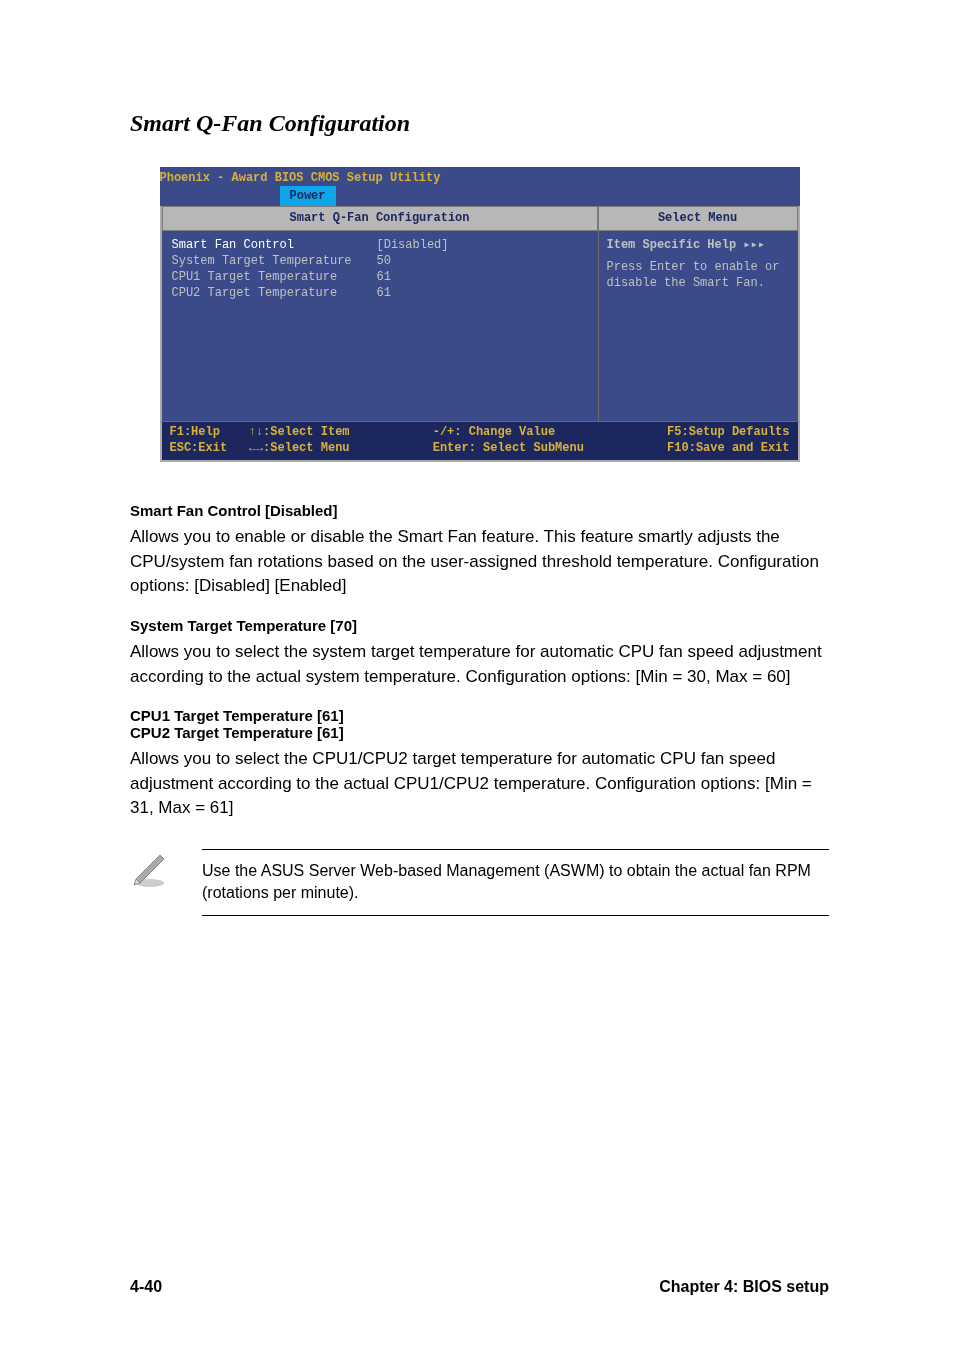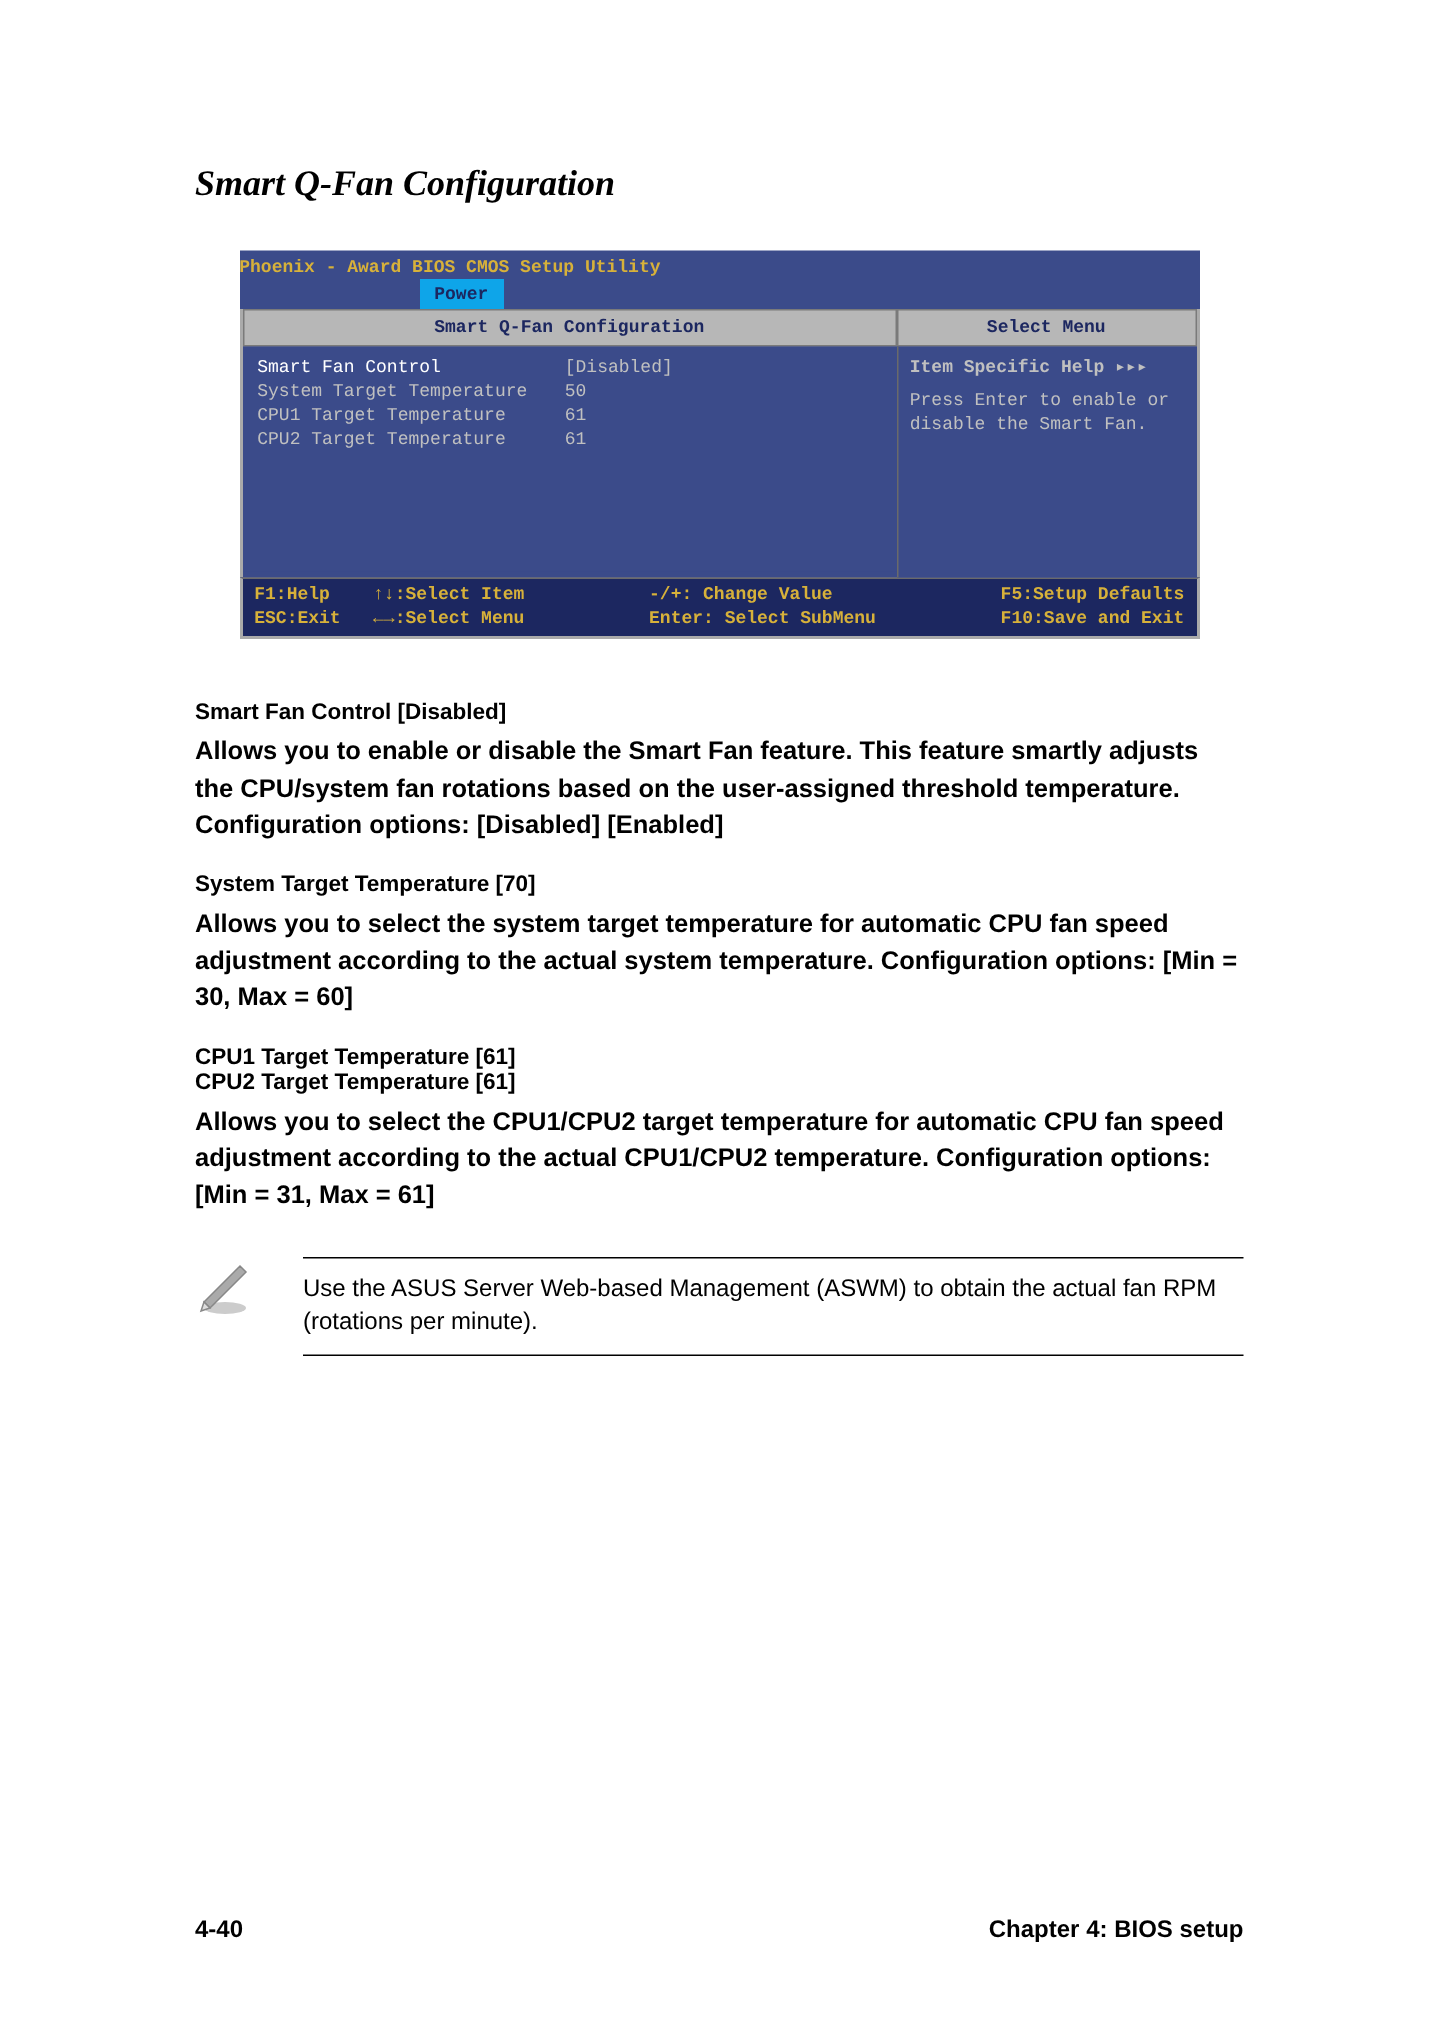--- a/index.html
+++ b/index.html
@@ -78,21 +78,21 @@
   .bios-setting-row {
     display: flex;
   }
   .bios-setting-label { width: 205px; }
   .bios-setting-value { }
   .bios-highlight .bios-setting-label { color: #fff; }
   .bios-help {
     background: #3b4b8a;
     color: #c0c0c0;
     padding: 6px 8px;
-    height: 154px;
+    height: 190px;
     border-left: 1px solid #6a6a6a;
   }
   .bios-help-title { font-weight: bold; }
   .bios-footer {
     background: #1c2760;
     color: #d7b13a;
     padding: 2px 8px 4px 8px;
     font-weight: bold;
     display: flex;
     justify-content: space-between;
@@ -104,21 +104,20 @@
   h3.section {
     font-weight: bold;
     font-size: 15px;
     margin-top: 18px;
     margin-bottom: 6px;
   }
   p.body-text {
     font-size: 17px;
     line-height: 1.45;
     margin-bottom: 6px;
-    font-weight: bold;
   }
   .note-block {
     display: flex;
     align-items: flex-start;
     gap: 28px;
     margin-top: 28px;
   }
   .note-icon {
     width: 44px;
     flex-shrink: 0;

